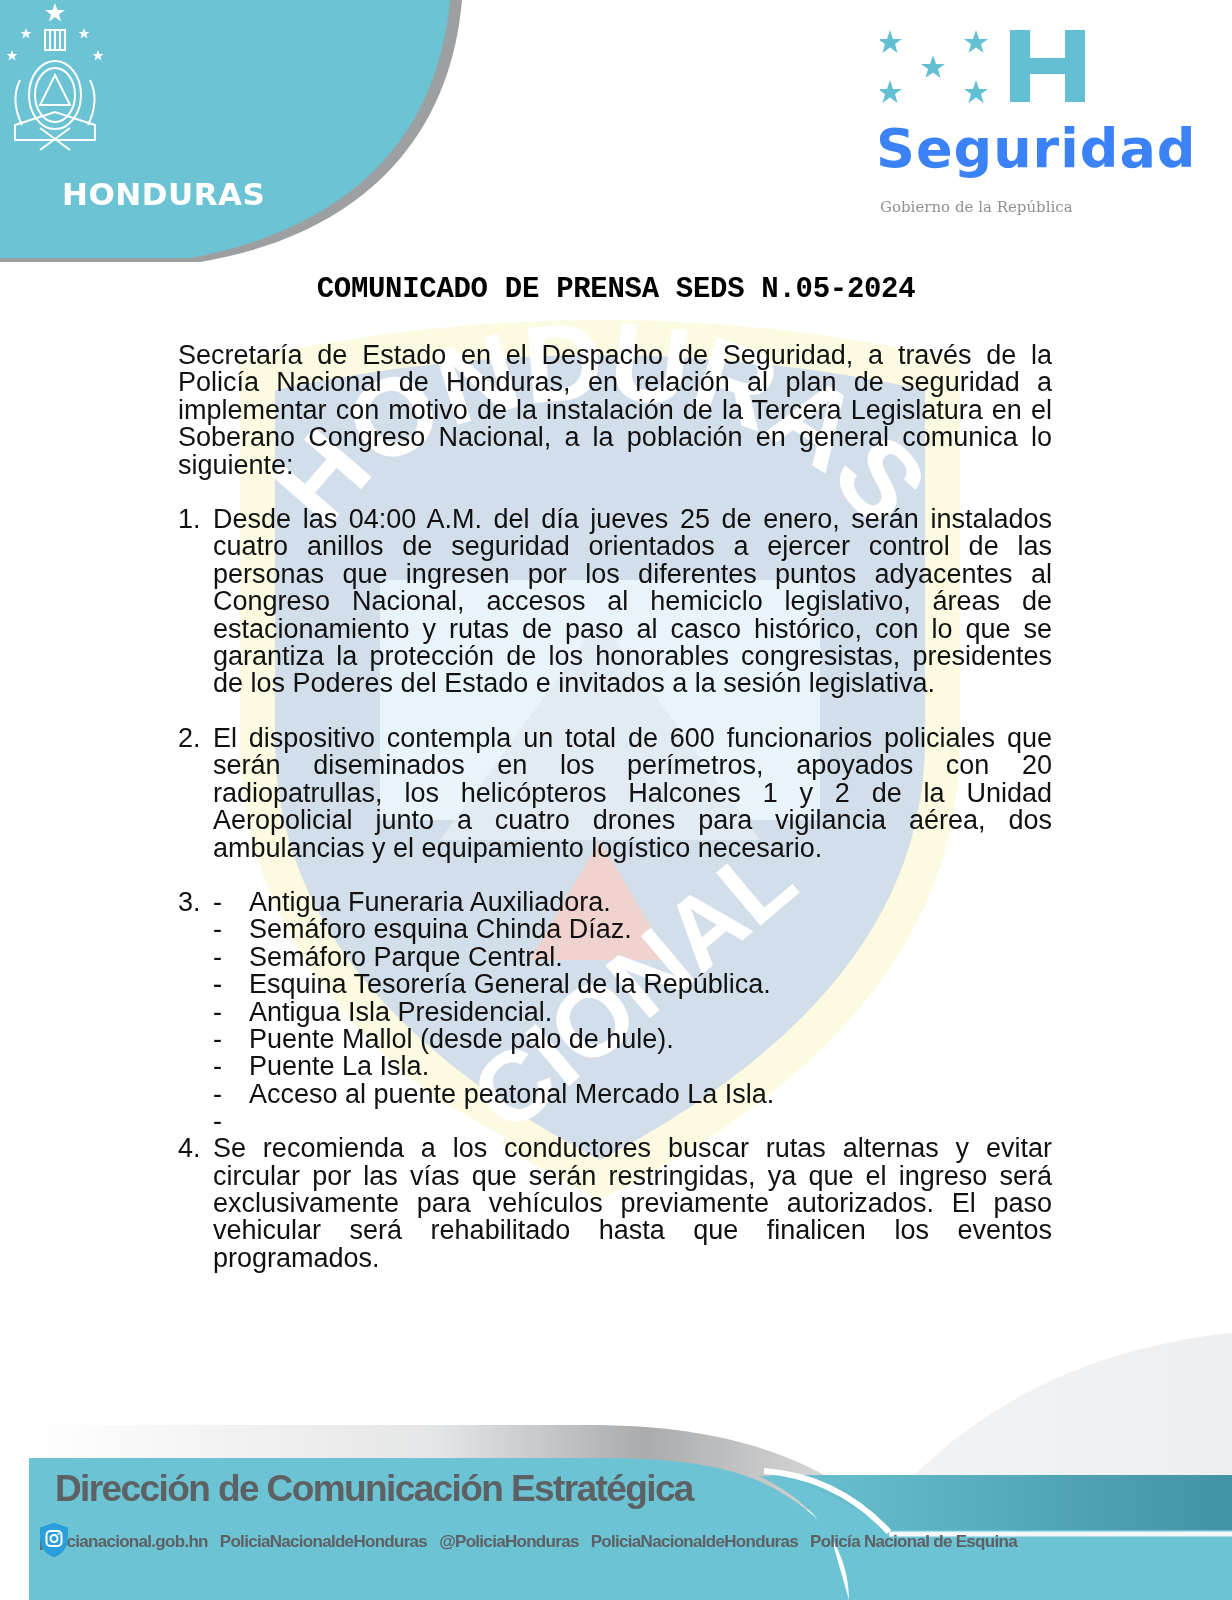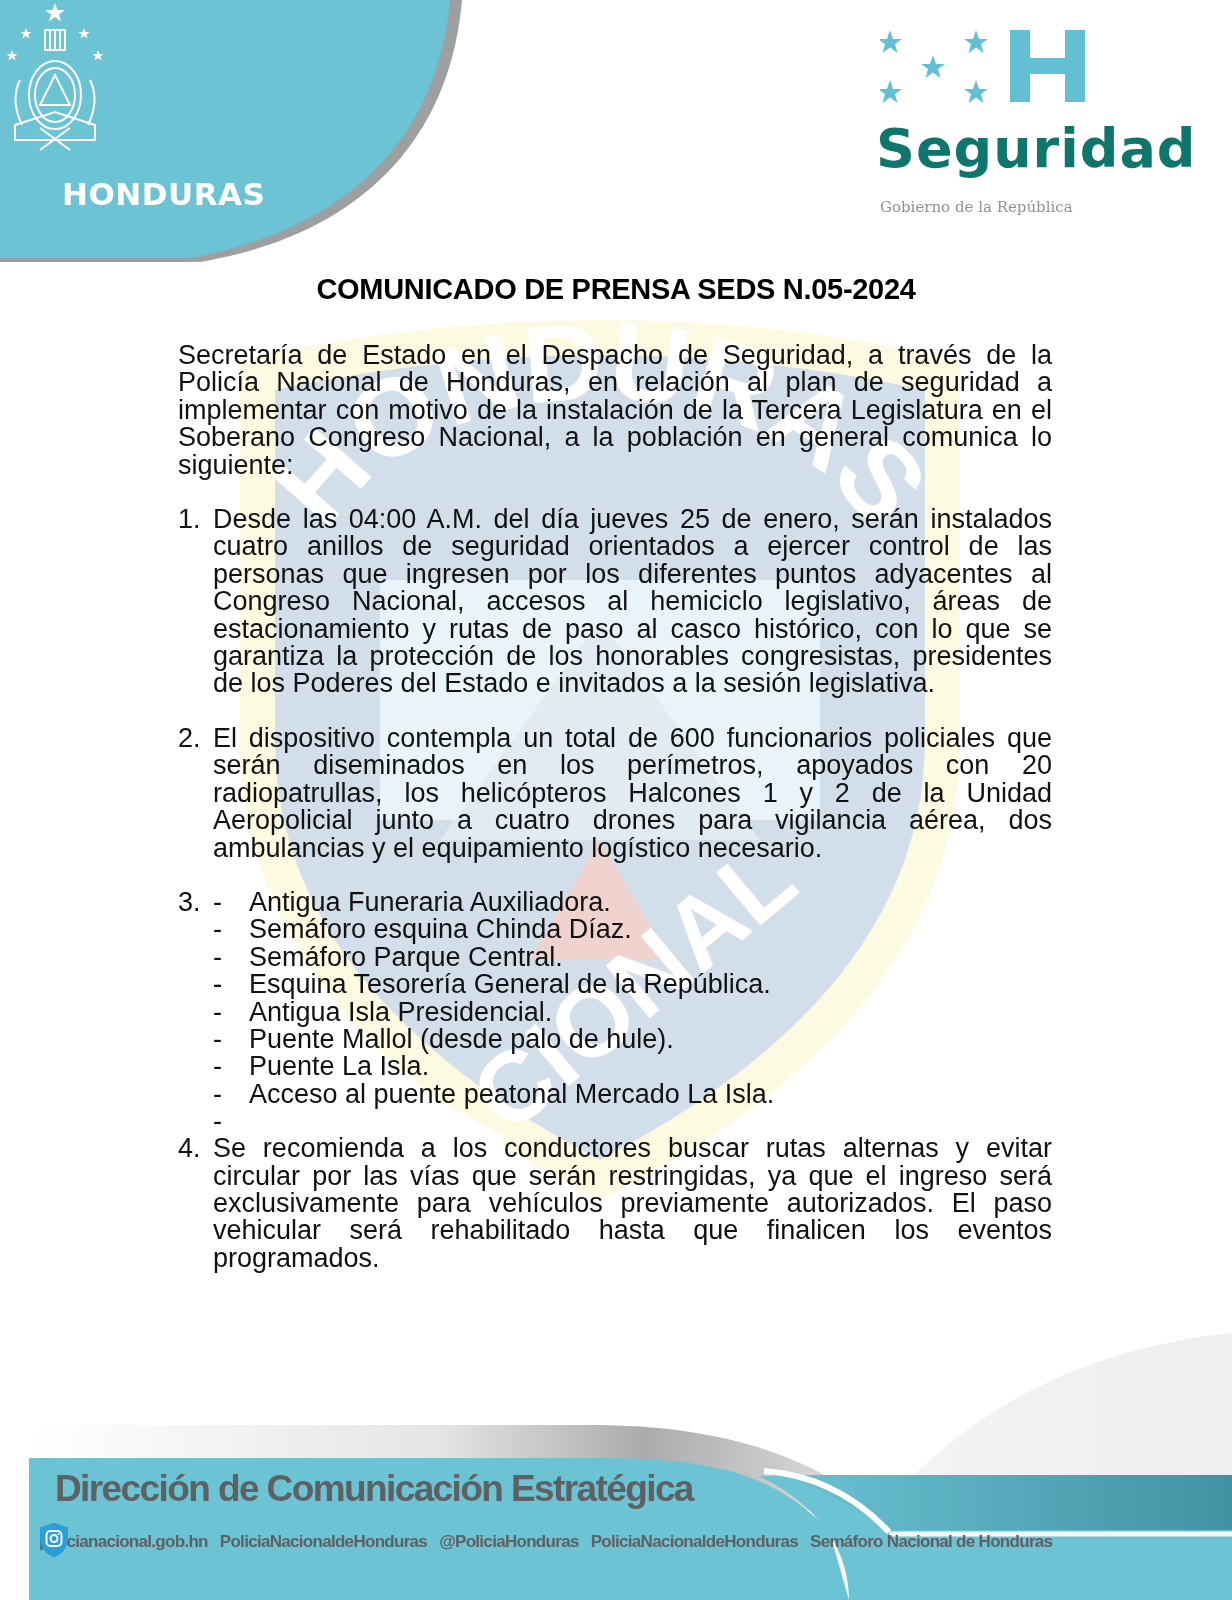--- a/index.html
+++ b/index.html
@@ -25,37 +25,37 @@
   .hdr-right {
     position: absolute; left: 880px; top: 25px; width: 340px; height: 210px;
   }
   .seg-stars { position: absolute; left: 0; top: 0; }
   .seg-h {
     position: absolute; left: 130px; top: 5px; width: 75px; height: 72px;
   }
   .seg-title {
     position: absolute; left: -4px; top: 92px;
     font-family: "DejaVu Sans", sans-serif; font-weight: bold;
-    font-size: 54px; color: #0f766e; letter-spacing: 1px;
+    font-size: 54px; color: #3b82f6; letter-spacing: 1px;
   }
   .seg-sub {
     position: absolute; left: 0px; top: 173px;
     font-family: "DejaVu Serif", serif; font-size: 15px; color: #8e9194;
   }
 
   
   .watermark {
     position: absolute; left: 200px; top: 320px; width: 800px; height: 900px;
     opacity: 0.22; pointer-events: none;
   }
 
   
   .title {
     position: absolute; left: 0; right: 0; top: 273px; text-align: center;
-    font-family: Liberation Sans, sans-serif; font-weight: bold;
+    font-family: Liberation Mono, monospace; font-weight: bold;
     font-size: 29px; color: #000; letter-spacing: -0.3px;
   }
   .content {
     position: absolute; left: 178px; top: 342px; width: 874px;
     font-family: "Liberation Sans", sans-serif; font-size: 27px;
     line-height: 27.4px; color: #111;
   }
   .intro { text-align: justify; margin: 0 0 27px 0; }
   .item { position: relative; padding-left: 35px; margin: 0 0 27px 0; text-align: justify; }
   .item .num { position: absolute; left: 0; top: 0; }
@@ -256,16 +256,16 @@
       </svg>
       <span class="lbl">PoliciaNacionaldeHonduras</span>
     </div>
     <div class="social">
       <svg class="ico" viewBox="0 0 30 36">
         <path d="M15,1 L29,6 L28,22 Q25,31 15,35 Q5,31 2,22 L1,6 Z" fill="#2a9fdb"></path>
         <rect x="7.5" y="9" width="15" height="15" rx="4" fill="none" stroke="#fff" stroke-width="2"></rect>
         <circle cx="15" cy="16.5" r="3.5" fill="none" stroke="#fff" stroke-width="2"></circle>
         <circle cx="19.5" cy="12" r="1" fill="#fff"></circle>
       </svg>
-      <span class="lbl">Semáforo Nacional de Honduras</span>
+      <span class="lbl">Policía Nacional de Esquina</span>
     </div>
   </div>
 </div>
 
 </body></html>

